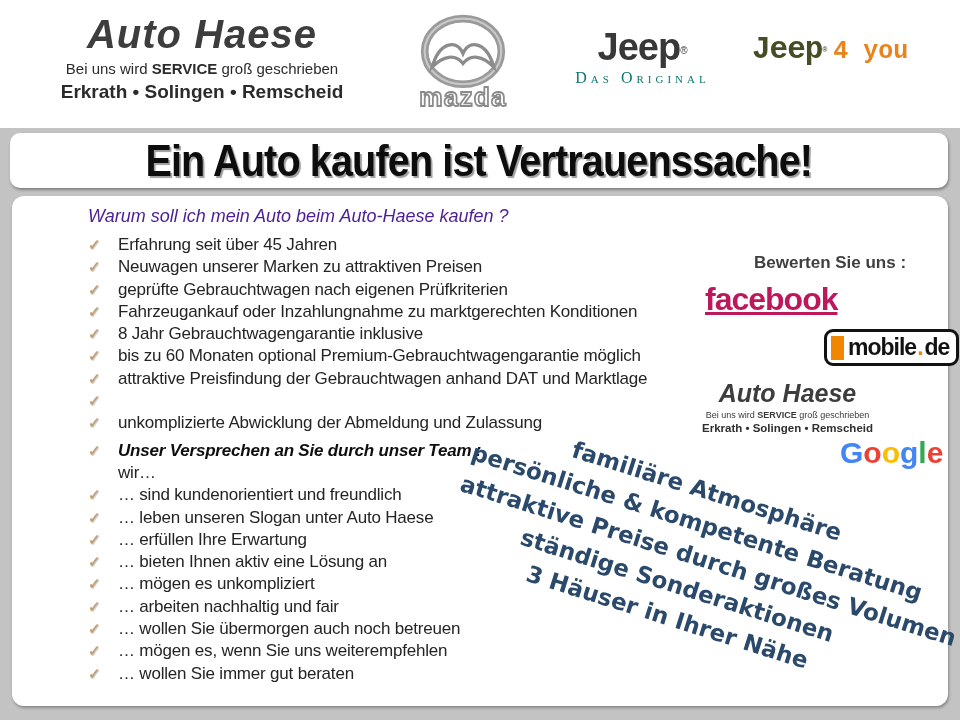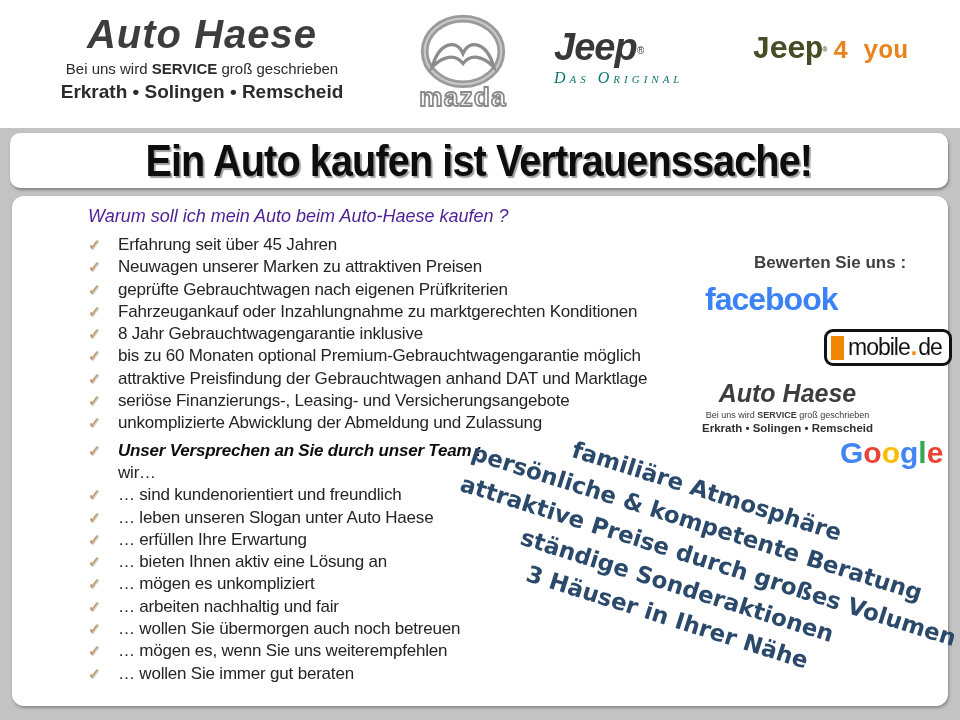--- a/index.html
+++ b/index.html
@@ -8,21 +8,21 @@
     background:#ffffff;font-family:"Liberation Sans",sans-serif;
   }
   
   .header{position:absolute;left:0;top:0;width:960px;height:128px;background:#fff;}
   .ah-logo{position:absolute;left:52px;top:12px;width:300px;text-align:center;color:#3a3a3a;}
   .ah-name{font-size:40px;font-weight:bold;font-style:italic;letter-spacing:1px;color:#3d3d3d;white-space:nowrap;}
   .ah-slogan{font-size:15px;color:#2b2b2b;margin-top:3px;white-space:nowrap;}
   .ah-slogan b{font-weight:bold;}
   .ah-cities{font-size:19px;font-weight:bold;color:#2b2b2b;margin-top:4px;white-space:nowrap;}
   .mazda{position:absolute;left:405px;top:12px;width:115px;text-align:center;}
-  .jeep-orig{position:absolute;left:554px;top:26px;width:145px;font-style:italic;}
+  .jeep-orig{position:absolute;left:570px;top:26px;width:145px;text-align:center;}
   .jeep-word{font-size:38px;font-weight:bold;color:#383838;letter-spacing:-1px;}
   .jeep-reg{font-size:10px;vertical-align:super;color:#383838;}
   .jeep-sub{font-family:"Liberation Serif",serif;font-variant:small-caps;font-size:16px;letter-spacing:4px;color:#0f766e;margin-top:0px;white-space:nowrap;}
   .jeep4you{position:absolute;left:752px;top:32px;white-space:nowrap;font-family:Liberation Mono, monospace;}
   .j4-jeep{font-size:31px;font-weight:bold;color:#454d24;letter-spacing:-1px;}
   .j4-reg{font-size:8px;vertical-align:super;color:#454d24;}
   .j4-rest{font-size:25px;font-weight:bold;color:#e8831d;margin-left:6px;}
   
   .gray-region{position:absolute;left:0;top:128px;width:960px;height:592px;background:#c3c3c3;}
   .banner{
@@ -43,27 +43,27 @@
   .main-heading{position:absolute;left:76px;top:10px;font-size:18px;font-weight:normal;font-style:italic;color:#4c1d95;white-space:nowrap;}
   .lists{position:absolute;left:76px;top:38px;width:640px;}
   .li{display:flex;align-items:flex-start;height:22.3px;}
   .check{width:30px;flex:0 0 30px;color:#c59e70;font-size:15px;font-weight:bold;text-shadow:1px 1px 0 #cfcfcf;line-height:22.3px;}
   .li-text{font-size:17px;color:#242424;line-height:22.3px;letter-spacing:-0.2px;white-space:nowrap;}
   .li-bold .li-text{font-weight:bold;font-style:italic;color:#0e0e0e;}
   .li-intro{padding-left:30px;}
   .gap{height:5px;}
   
   .review-heading{position:absolute;left:742px;top:57px;font-size:17px;font-weight:bold;color:#404040;white-space:nowrap;}
-  .facebook{position:absolute;left:693px;top:85px;font-size:32px;font-weight:bold;color:#3b82f6;letter-spacing:-1px;}
+  .facebook{position:absolute;left:693px;top:85px;font-size:32px;font-weight:bold;color:#be185d;letter-spacing:-1px;text-decoration:underline;}
   .mobilede{
     position:absolute;left:812px;top:133px;display:inline-flex;align-items:center;
     border:3px solid #121212;border-radius:9px;background:#fff;padding:2px 7px 2px 4px;
   }
   .mob-block{width:13px;height:24px;background:#f18700;margin-right:4px;}
-  .mob-word,.mob-tld{font-size:23px;font-weight:normal;color:#121212;letter-spacing:-1px;}
+  .mob-word,.mob-tld{font-size:23px;font-weight:bold;color:#121212;letter-spacing:-1px;}
   .mob-dot{font-size:23px;font-weight:bold;color:#f18700;margin:0 1px;}
   .ah-small{position:absolute;left:688px;top:183px;width:175px;text-align:center;color:#2f2f2f;}
   .ah-small .name{font-size:25px;font-weight:bold;font-style:italic;color:#3d3d3d;white-space:nowrap;}
   .ah-small .slogan{font-size:9px;color:#3a3a3a;margin-top:2px;white-space:nowrap;}
   .ah-small .cities{font-size:11.5px;font-weight:bold;color:#2f2f2f;margin-top:2px;white-space:nowrap;}
   .google{position:absolute;left:828px;top:240px;font-size:30px;font-weight:600;letter-spacing:0px;white-space:nowrap;}
   
   .diagonal{
     position:absolute;left:438px;top:276px;width:474px;text-align:center;
     transform:rotate(17.5deg);transform-origin:50% 50%;
@@ -136,21 +136,20 @@
           <div class="li">
             <span class="check">✓</span>
             <span class="li-text">bis zu 60 Monaten optional Premium-Gebrauchtwagengarantie möglich</span>
           </div>
           <div class="li">
             <span class="check">✓</span>
             <span class="li-text">attraktive Preisfindung der Gebrauchtwagen anhand DAT und Marktlage</span>
           </div>
           <div class="li">
             <span class="check">✓</span>
-            <span class="li-text">seriöse Finanzierungs-, Leasing- und Versicherungsangebote</span>
           </div>
           <div class="li">
             <span class="check">✓</span>
             <span class="li-text">unkomplizierte Abwicklung der Abmeldung und Zulassung</span>
           </div>
         </div>
       <div class="gap"></div>
       <div class="li li-bold">
         <span class="check">✓</span>
         <span class="li-text">Unser Versprechen an Sie durch unser Team :</span>

